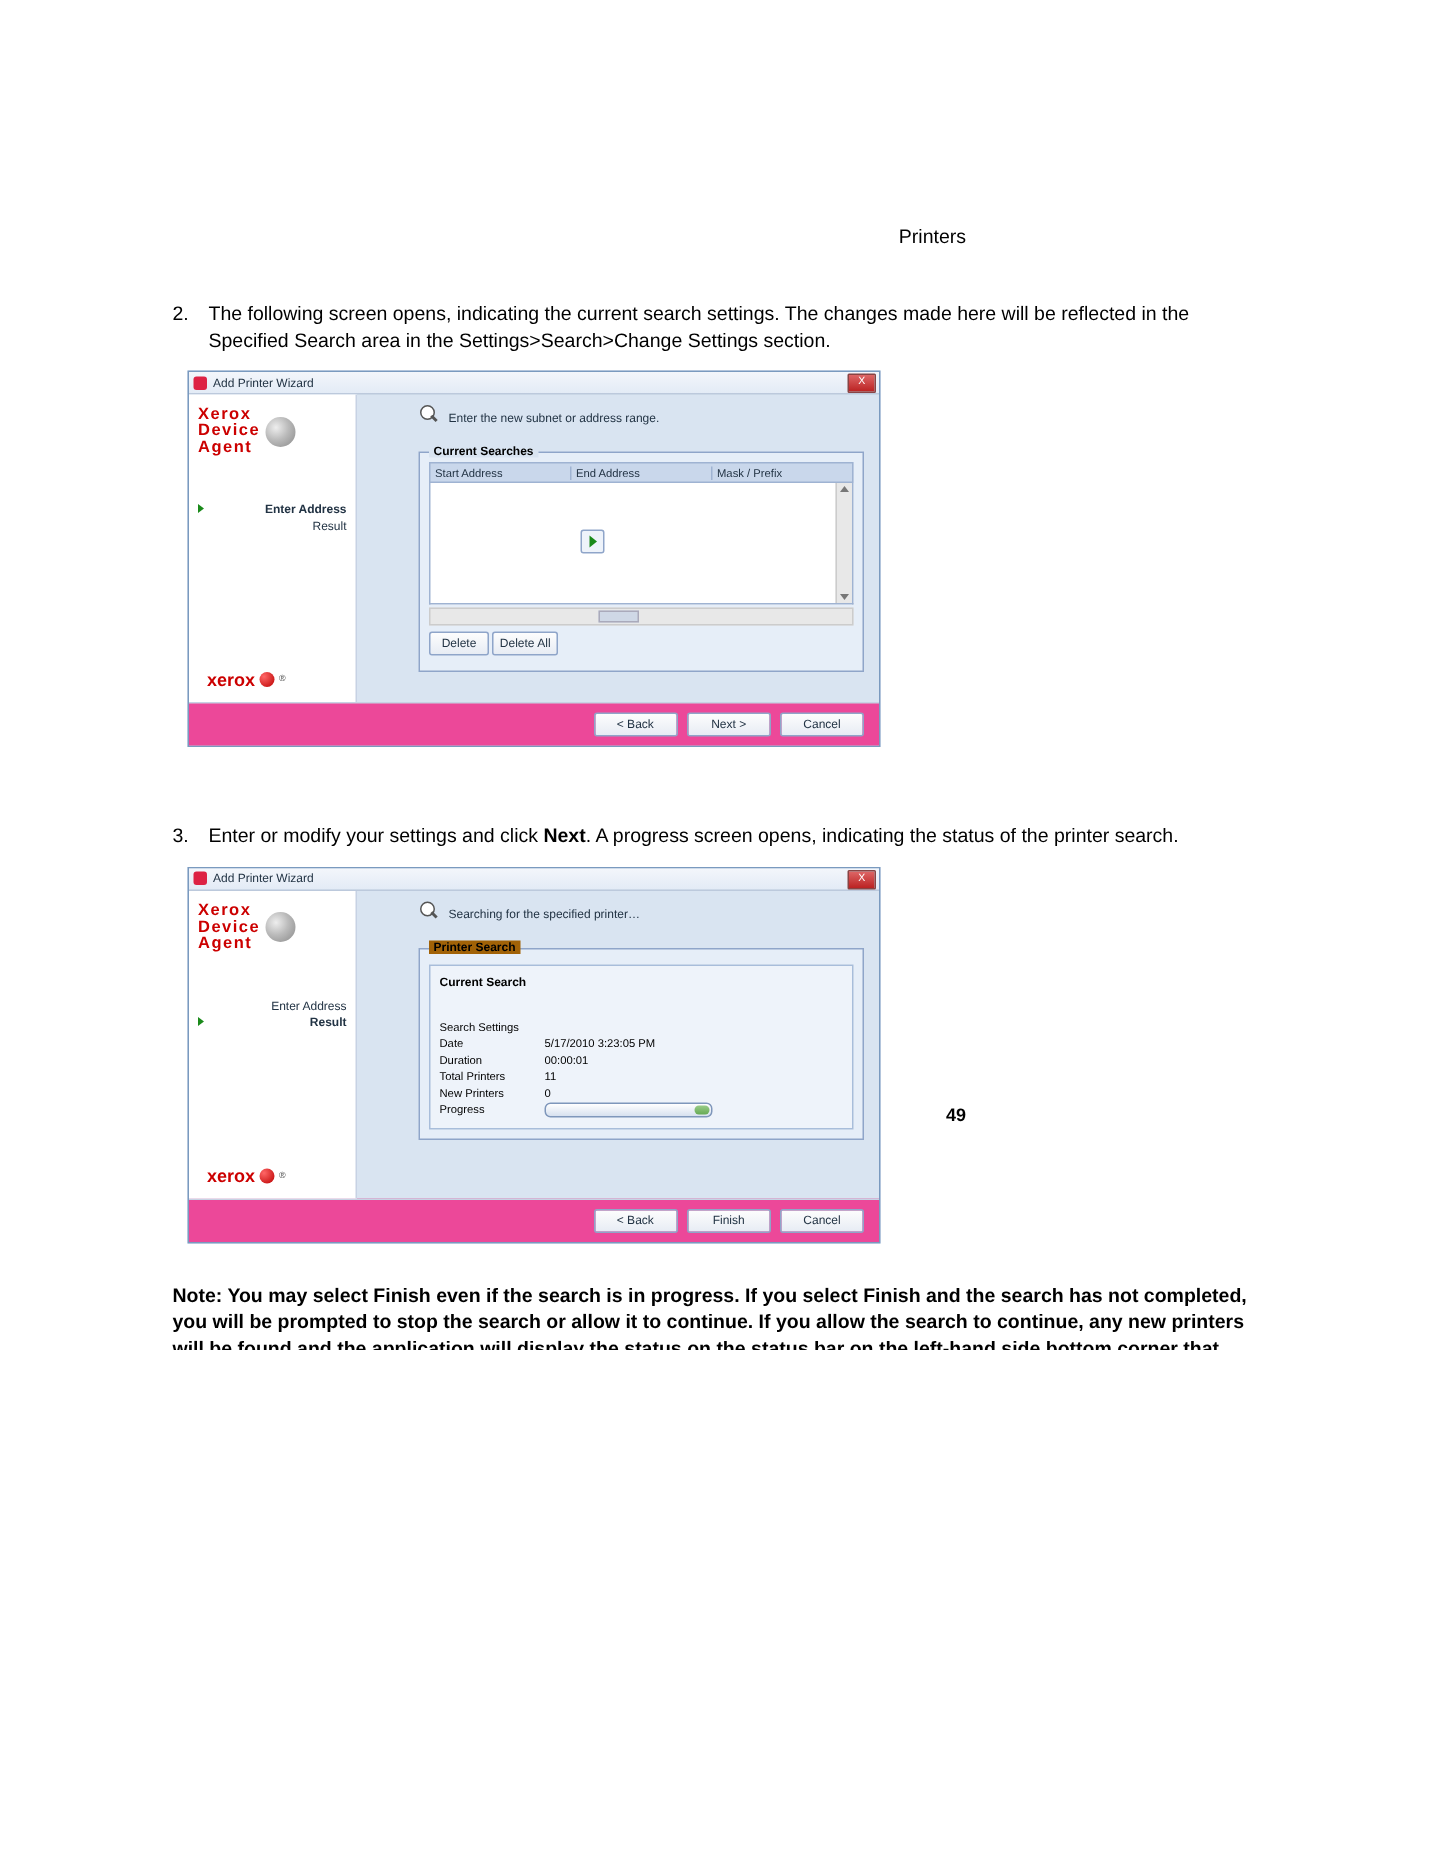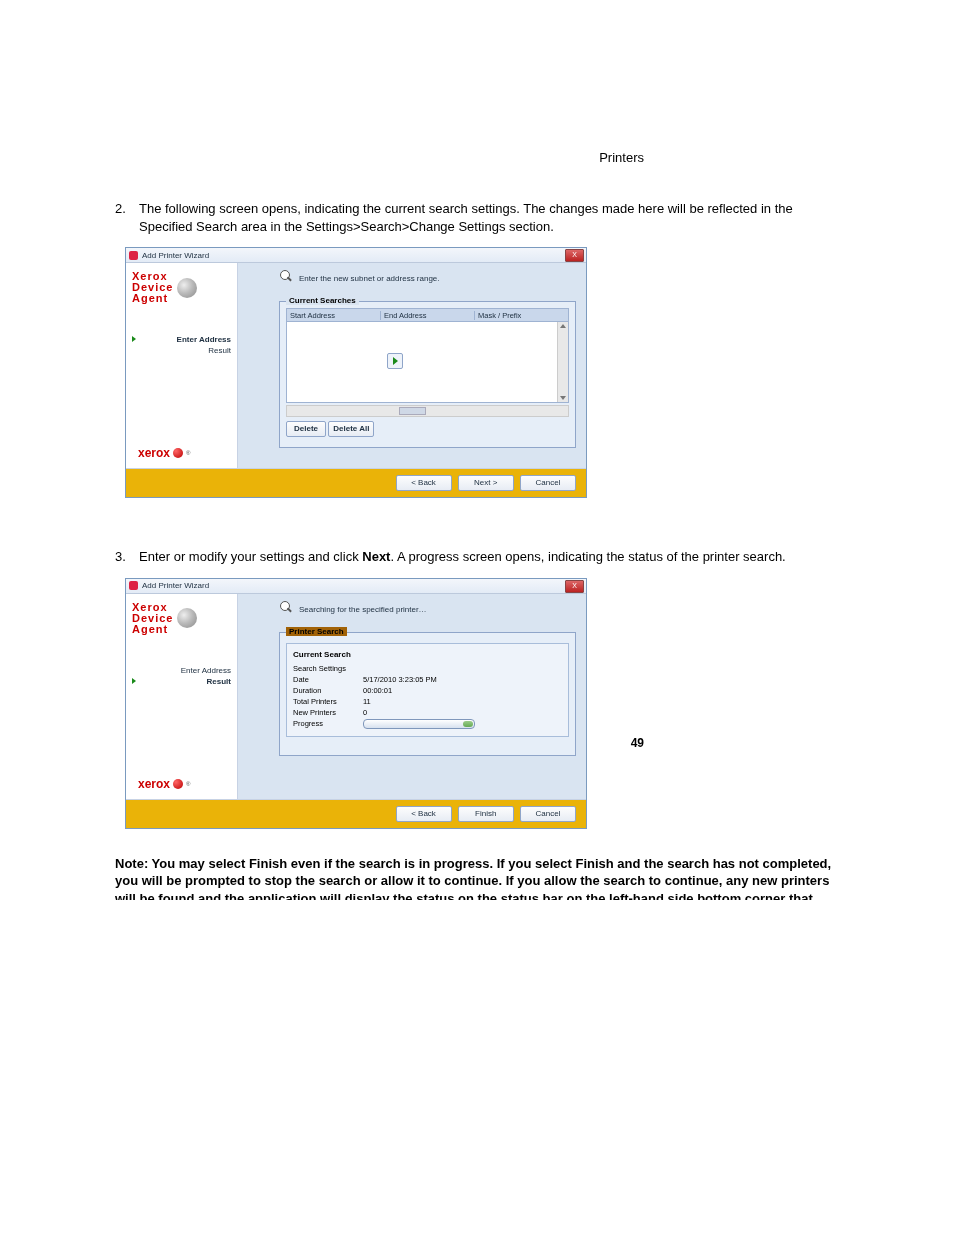--- a/index.html
+++ b/index.html
@@ -185,23 +185,23 @@
   .scroll-v::before{ top:2px; border-bottom:4px solid #777;}
   .scroll-v::after{ bottom:2px; border-top:4px solid #777;}
   .scroll-h { height:10px; background:#e8e8e8; border:1px solid #ccc; margin-top:2px; position:relative;}
   .scroll-h .thumb{ position:absolute; left:40%; top:1px; height:6px; width:25px; background:#cfd8e6; border:1px solid #aab;}
   .btn {
     display:inline-block; min-width:42px; height:14px; line-height:13px;
     background:linear-gradient(#fdfdfd,#e7ecf4); border:1px solid #8fa5c9; border-radius:2px;
     font-size:8px; text-align:center; padding:0 6px; color:#234;
   }
   .btn.small{min-width:30px; padding:0 4px;}
-  .cs-buttons{ margin-top:4px;font-weight:bold;}
+  .cs-buttons{ margin-top:4px;}
   .bottom-buttons {
-    text-align:right; padding:6px 10px; border-top:1px solid #c7d2e4; background:#eab308;
+    text-align:right; padding:6px 10px; border-top:1px solid #c7d2e4; background:#ec4899;
   }
   .bottom-buttons .btn { margin-left:4px;}
 
   
   .ps-box {
     border:1px solid #8fa5c9; background:#e6eef8; padding:6px; position:relative; margin-top:18px;
     font-size:8px; min-height:110px;
   }
   .ps-box .legend{ position:absolute; top:-6px; left:6px; background:#a16207; padding:0 3px; font-weight:bold;}
   .inner-box {
@@ -328,21 +328,21 @@
         </div>
       </div>
       <div class="content">
         <div class="subtitle-row">
           <span class="mag-icon"></span>
           <span class="subtitle">Searching for the specified printer…</span>
         </div>
         <div class="ps-box">
           <span class="legend">Printer Search</span>
           <div class="inner-box">
-            <div style="font-weight:bold; margin-bottom:4px;">Current Search</div>
+            <div style="font-weight:bold; margin-bottom:20px;">Current Search</div>
             <div class="stat-row">
                 <span class="k">Search Settings</span>
                 <span></span>
               </div>
             <div class="stat-row">
                 <span class="k">Date</span>
                 <span>5/17/2010 3:23:05 PM</span>
               </div>
             <div class="stat-row">
                 <span class="k">Duration</span>

